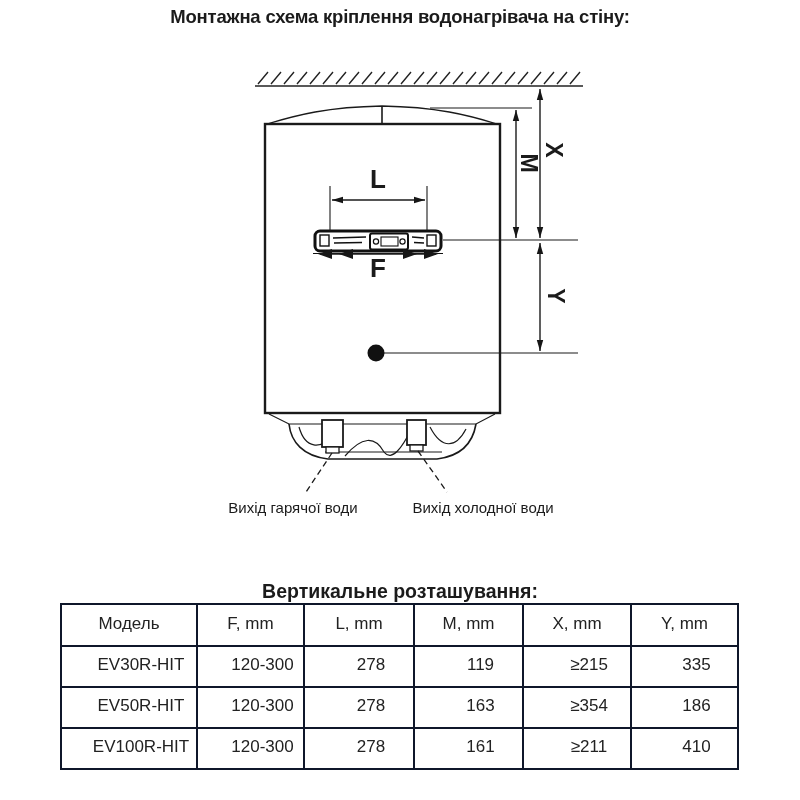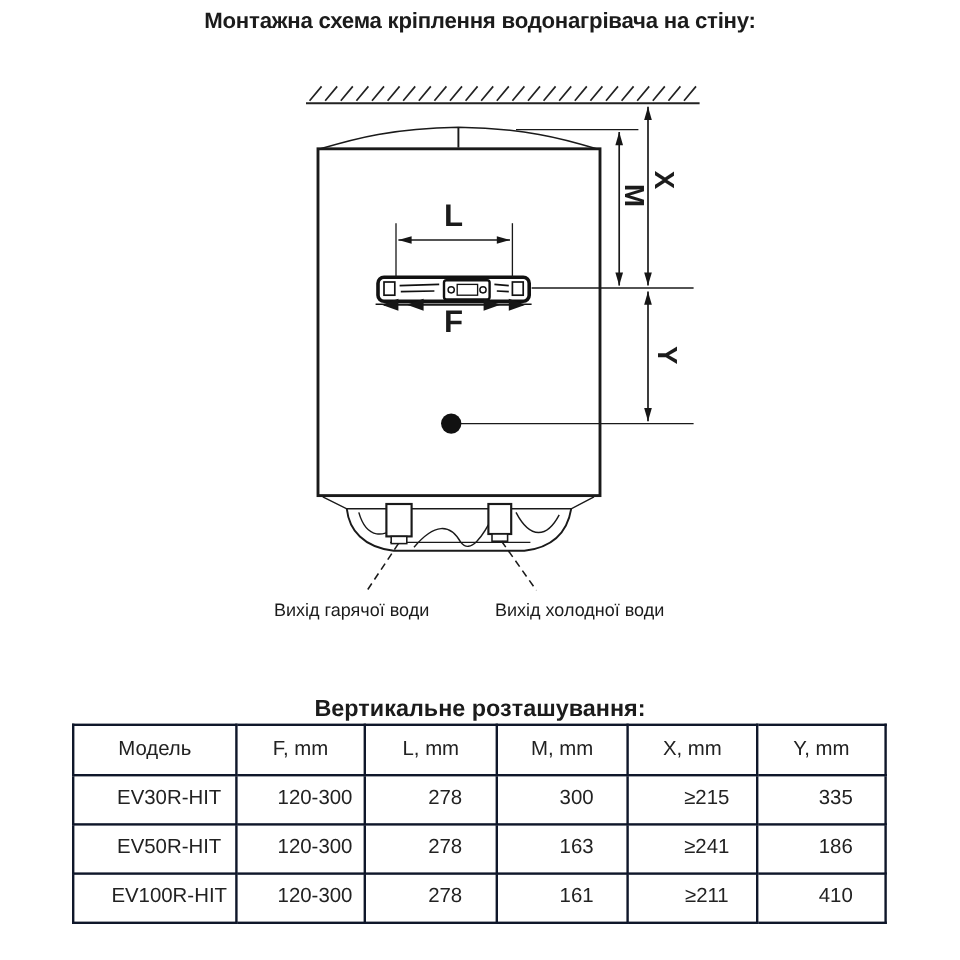--- a/index.html
+++ b/index.html
@@ -128,30 +128,30 @@
         <th>M, mm</th>
         <th>X, mm</th>
         <th>Y, mm</th>
       </tr>
     </thead>
     <tbody>
       <tr>
         <td>EV30R-HIT</td>
         <td>120-300</td>
         <td>278</td>
-        <td>300</td>
+        <td>119</td>
         <td>≥215</td>
         <td>335</td>
       </tr>
       <tr>
         <td>EV50R-HIT</td>
         <td>120-300</td>
         <td>278</td>
         <td>163</td>
-        <td>≥241</td>
+        <td>≥354</td>
         <td>186</td>
       </tr>
       <tr>
         <td>EV100R-HIT</td>
         <td>120-300</td>
         <td>278</td>
         <td>161</td>
         <td>≥211</td>
         <td>410</td>
       </tr>

